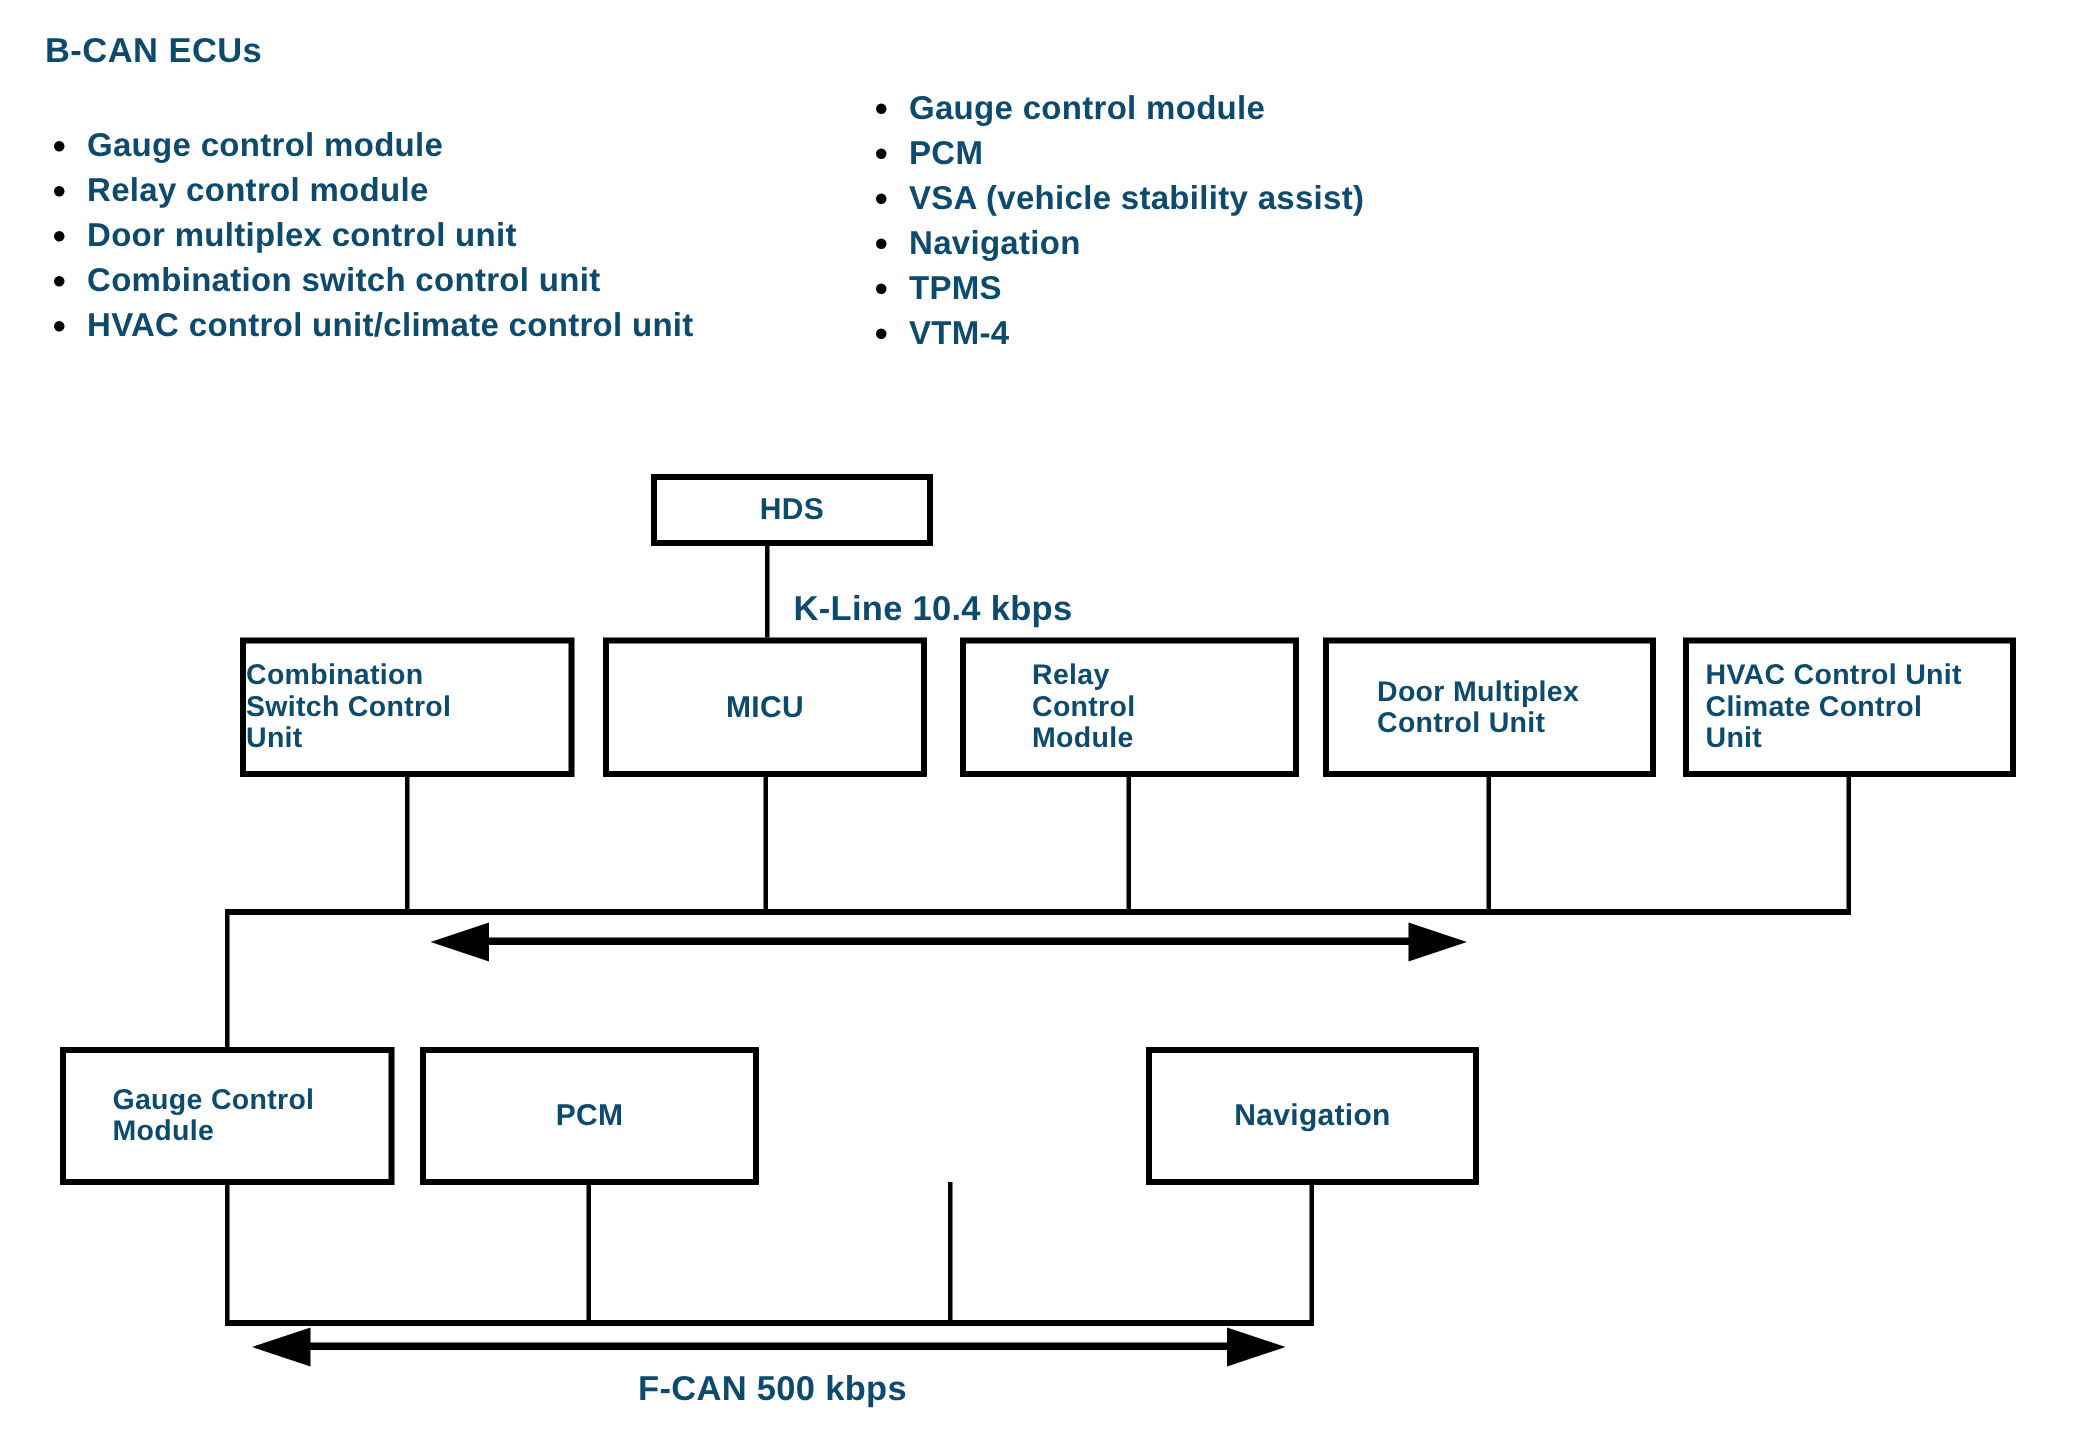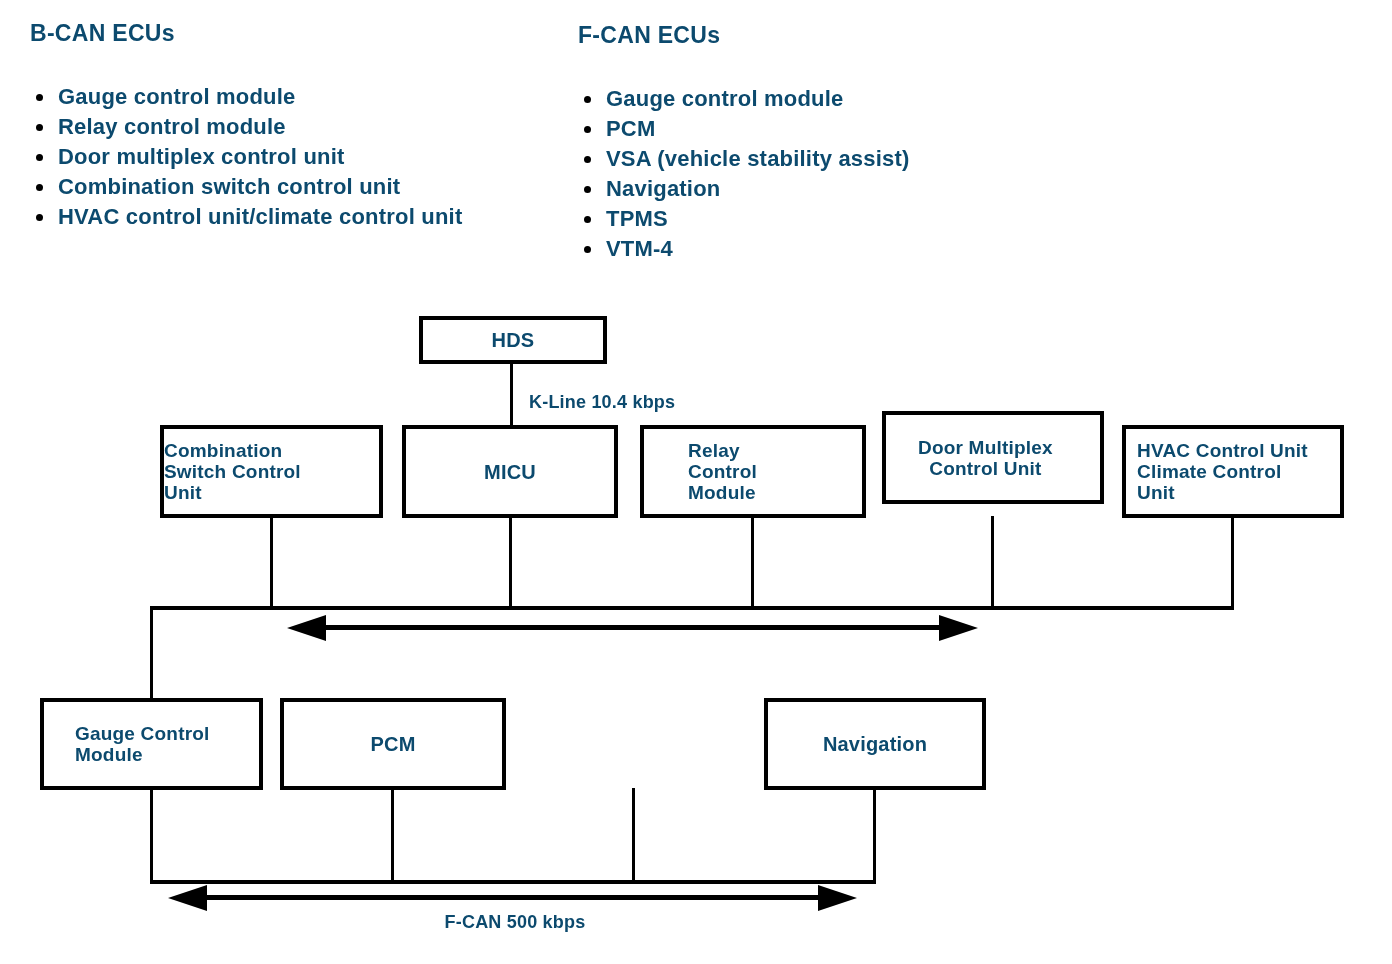--- a/index.html
+++ b/index.html
@@ -17,72 +17,71 @@
   .node-label{font-size:19px;font-weight:bold;line-height:21px;white-space:pre-line;
         letter-spacing:0.2px;}
   .node-label.center{width:100%;text-align:center;font-size:20px;line-height:22px;}
   .vline{position:absolute;width:3px;background:#000;}
   .hline{position:absolute;height:4px;background:#000;}
   .shaft{position:absolute;height:5px;background:#000;}
   .ah-l{position:absolute;width:0;height:0;border-top:13px solid transparent;
         border-bottom:13px solid transparent;border-right:39px solid #000;}
   .ah-r{position:absolute;width:0;height:0;border-top:13px solid transparent;
         border-bottom:13px solid transparent;border-left:39px solid #000;}
-  .line-label{position:absolute;font-size:18px;font-weight:bold;letter-spacing:0.2px;
+  .line-label{position:absolute;font-size:23px;font-weight:bold;letter-spacing:0.2px;
         white-space:nowrap;}
   .line-label.centered{text-align:center;}
 </style>
 </head>
 <body>
 
 <div class="page">
 
   <section class="ecu-section" style="left:30px;top:20px;">
     <h2 class="ecu-title">B-CAN ECUs</h2>
     <ul class="ecu-list" style="margin-top:35px;">
       <li>Gauge control module</li>
       <li>Relay control module</li>
       <li>Door multiplex control unit</li>
       <li>Combination switch control unit</li>
       <li>HVAC control unit/climate control unit</li>
     </ul>
   </section>
 
   <section class="ecu-section" style="left:578px;top:22px;">
-    <h2 class="ecu-title">F-CAN ECUs</h2>
     <ul class="ecu-list" style="margin-top:35px;">
       <li>Gauge control module</li>
       <li>PCM</li>
       <li>VSA (vehicle stability assist)</li>
       <li>Navigation</li>
       <li>TPMS</li>
       <li>VTM-4</li>
     </ul>
   </section>
 
-  <div class="node" style="left:419px;top:316px;width:188px;height:48px;">
+  <div class="node" style="left:434px;top:316px;width:188px;height:48px;">
     <span class="node-label center">HDS</span>
   </div>
   <div class="vline" style="left:510px;top:362px;height:65px;"></div>
   <div class="line-label" style="left:529px;top:392px;">K-Line 10.4 kbps</div>
 
   <div class="node" style="left:160px;top:425px;width:223px;height:93px;">
     <span class="node-label" style="padding-left:0;">Combination
 Switch Control
 Unit</span>
   </div>
   <div class="node" style="left:402px;top:425px;width:216px;height:93px;">
     <span class="node-label center">MICU</span>
   </div>
   <div class="node" style="left:640px;top:425px;width:226px;height:93px;">
     <span class="node-label" style="padding-left:44px;">Relay
 Control
 Module</span>
   </div>
-  <div class="node" style="left:882px;top:411px;width:222px;height:93px;text-align:center;">
+  <div class="node" style="left:882px;top:425px;width:222px;height:93px;">
     <span class="node-label" style="padding-left:32px;">Door Multiplex
 Control Unit</span>
   </div>
   <div class="node" style="left:1122px;top:425px;width:222px;height:93px;">
     <span class="node-label" style="padding-left:11px;">HVAC Control Unit
 Climate Control
 Unit</span>
   </div>
 
   <div class="vline" style="left:270px;top:516px;height:92px;"></div>

